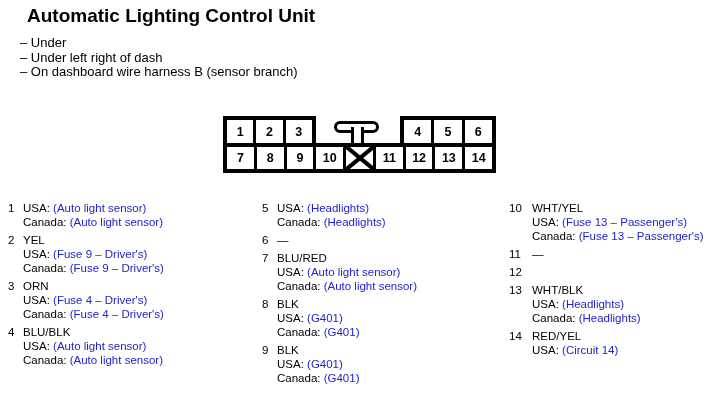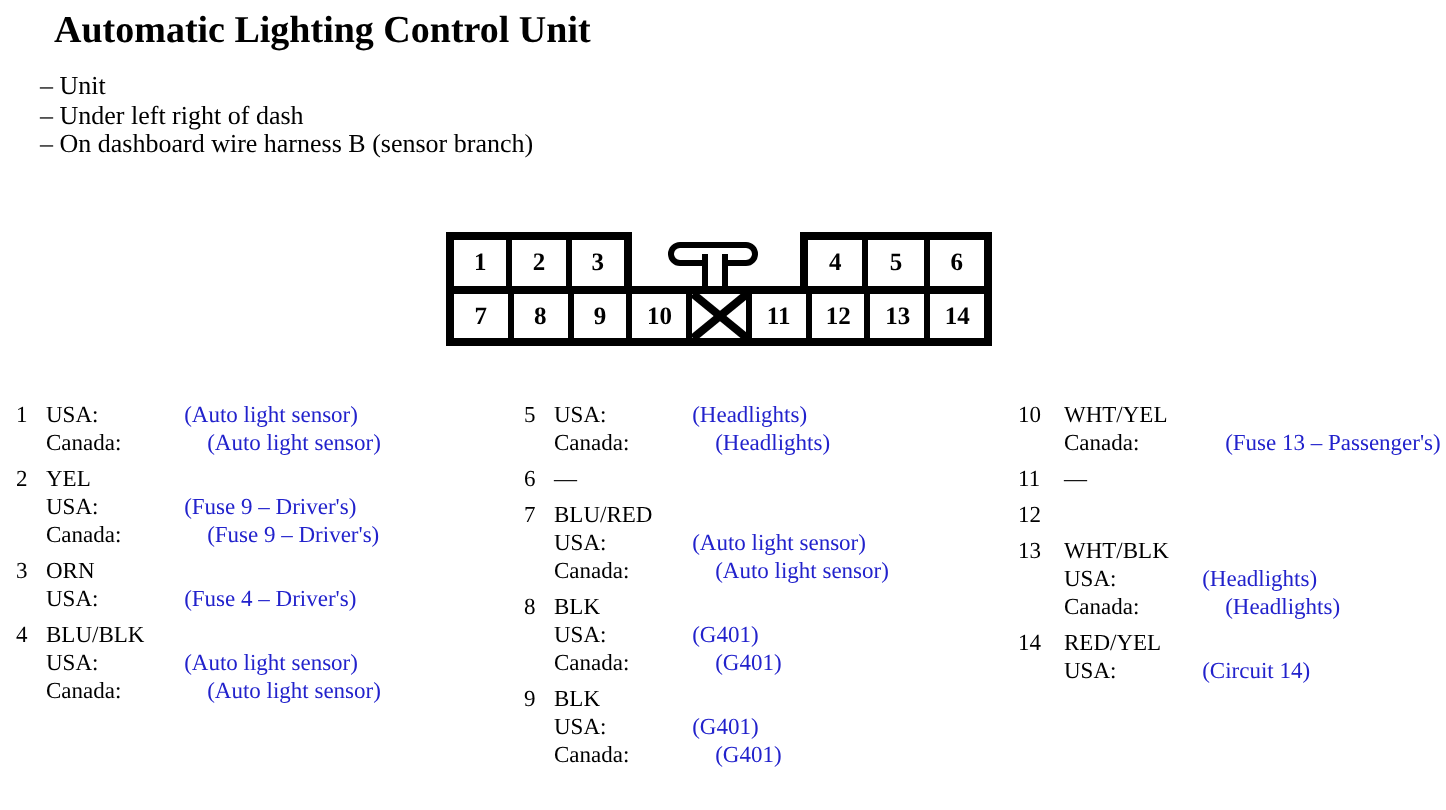--- a/index.html
+++ b/index.html
@@ -4,21 +4,21 @@
 <style>
   * { box-sizing: border-box; margin: 0; padding: 0; }
   html, body { width: 723px; height: 405px; }
   body {
     background: #fff;
     color: #000;
     font-family: "Liberation Sans", "DejaVu Sans", sans-serif;
     position: relative;
     overflow: hidden;
   }
-  .page { position: absolute; inset: 0; font-family: Liberation Serif, serif; }
+  .page { position: absolute; inset: 0; }
 
   .title {
     position: absolute; left: 27px; top: 5px;
     font-size: 19px; font-weight: bold; white-space: nowrap;
   }
   .notes {
     position: absolute; left: 20px; top: 36px;
     font-size: 13px; line-height: 14.5px; white-space: nowrap;
   }
 
@@ -60,31 +60,31 @@
   .pin-col {
     position: absolute; top: 201px;
     font-size: 11.5px; line-height: 14px; white-space: nowrap;
   }
   .c1 { left: 8px; }
   .c2 { left: 262px; }
   .c3 { left: 509px; }
   .pin { display: flex; margin-bottom: 4px; }
   .num { flex: none; width: 15px; }
   .c3 .num { width: 23px; }
-  .val { color: #2222cc; margin-left: 40px; }
+  .val { color: #2222cc; }
 </style>
 </head>
 <body>
 
 <div class="page">
 
   <h1 class="title">Automatic Lighting Control Unit</h1>
 
   <div class="notes">
-    <div>– Unit</div>
+    <div>– Under</div>
     <div>– Under left right of dash</div>
     <div>– On dashboard wire harness B (sensor branch)</div>
   </div>
 
   <div class="connector">
     <div class="bottom-row">
         <div class="cell">7</div>
         <div class="cell">8</div>
         <div class="cell">9</div>
         <div class="cell">10</div>
@@ -125,20 +125,21 @@
           <div>YEL</div>
           <div><span>USA:</span> <span class="val">(Fuse 9 – Driver's)</span></div>
           <div><span>Canada:</span> <span class="val">(Fuse 9 – Driver's)</span></div>
         </div>
       </div>
       <div class="pin">
         <span class="num">3</span>
         <div>
           <div>ORN</div>
           <div><span>USA:</span> <span class="val">(Fuse 4 – Driver's)</span></div>
+          <div><span>Canada:</span> <span class="val">(Fuse 4 – Driver's)</span></div>
         </div>
       </div>
       <div class="pin">
         <span class="num">4</span>
         <div>
           <div>BLU/BLK</div>
           <div><span>USA:</span> <span class="val">(Auto light sensor)</span></div>
           <div><span>Canada:</span> <span class="val">(Auto light sensor)</span></div>
         </div>
       </div>
@@ -180,20 +181,21 @@
           <div><span>USA:</span> <span class="val">(G401)</span></div>
           <div><span>Canada:</span> <span class="val">(G401)</span></div>
         </div>
       </div>
     </div>
   <div class="pin-col c3">
       <div class="pin">
         <span class="num">10</span>
         <div>
           <div>WHT/YEL</div>
+          <div><span>USA:</span> <span class="val">(Fuse 13 – Passenger's)</span></div>
           <div><span>Canada:</span> <span class="val">(Fuse 13 – Passenger's)</span></div>
         </div>
       </div>
       <div class="pin">
         <span class="num">11</span>
         <div>
           <div>—</div>
         </div>
       </div>
       <div class="pin">

